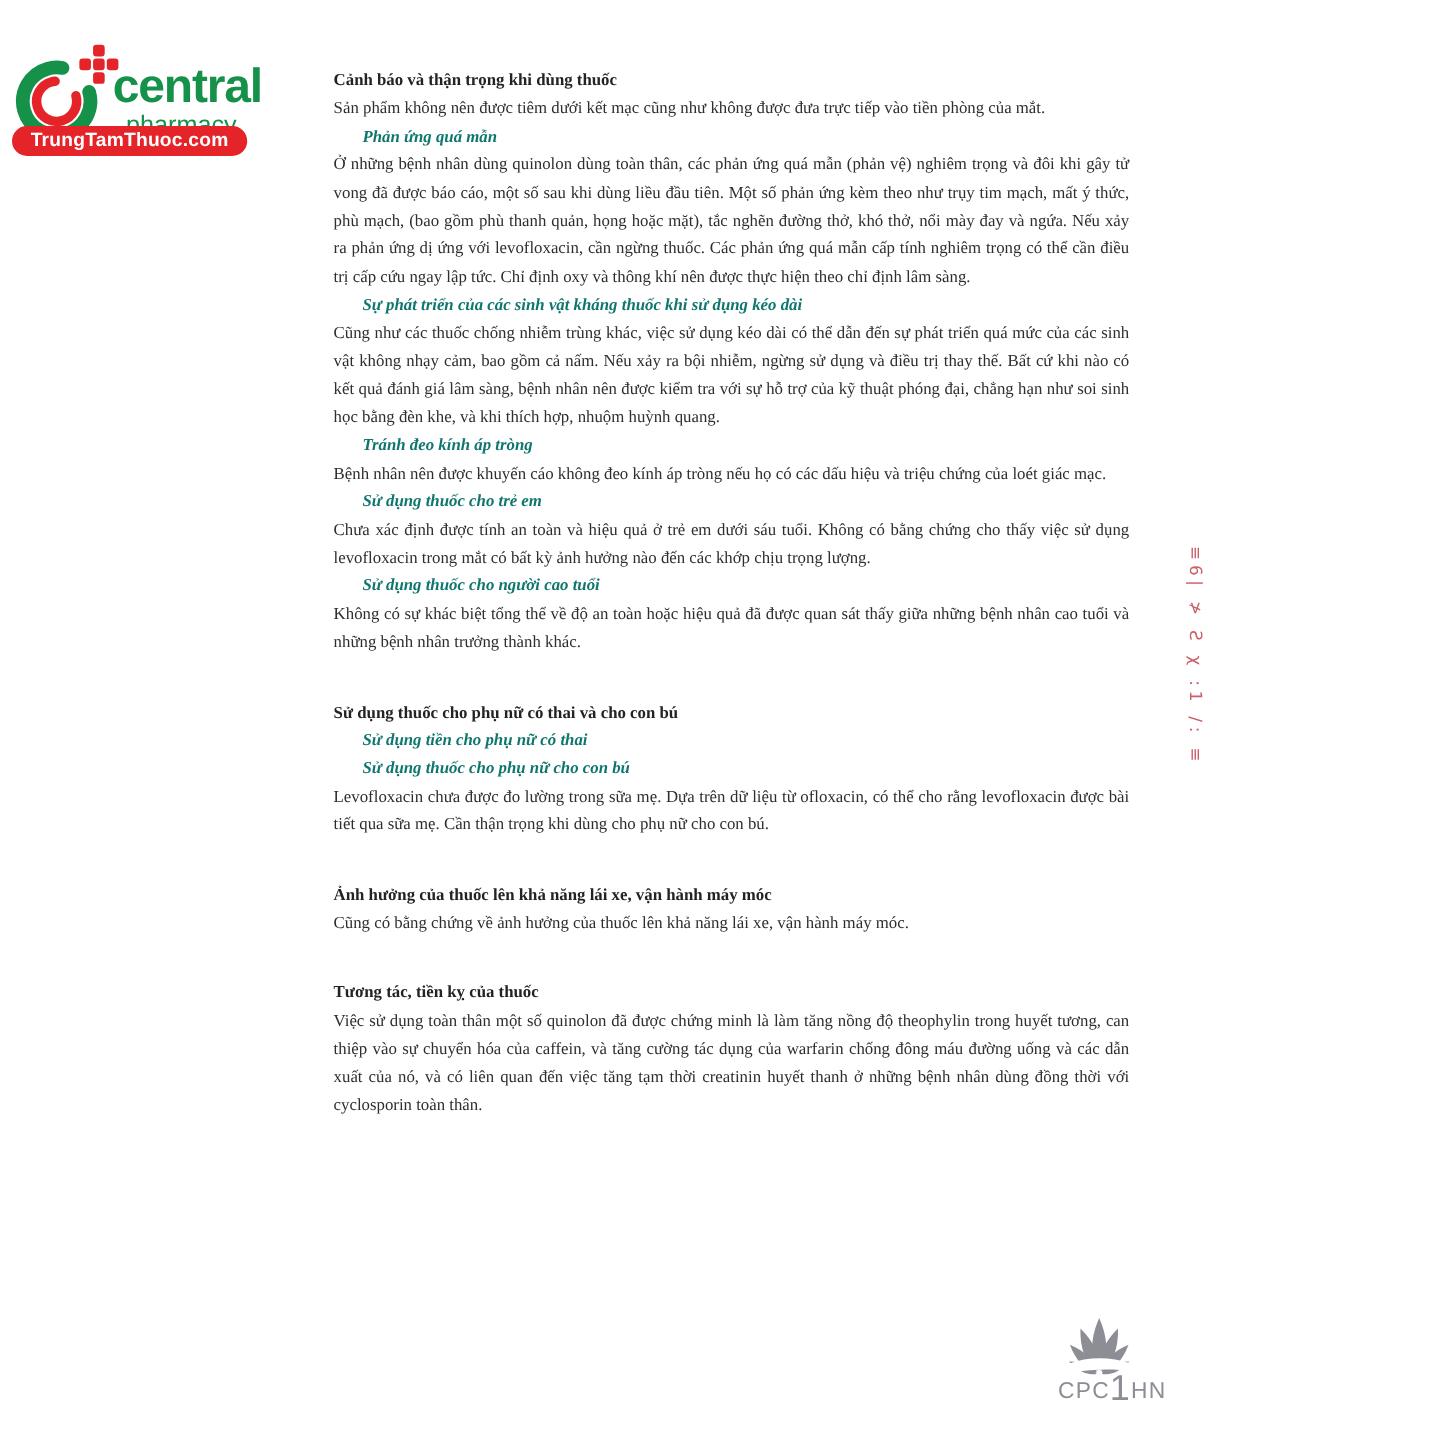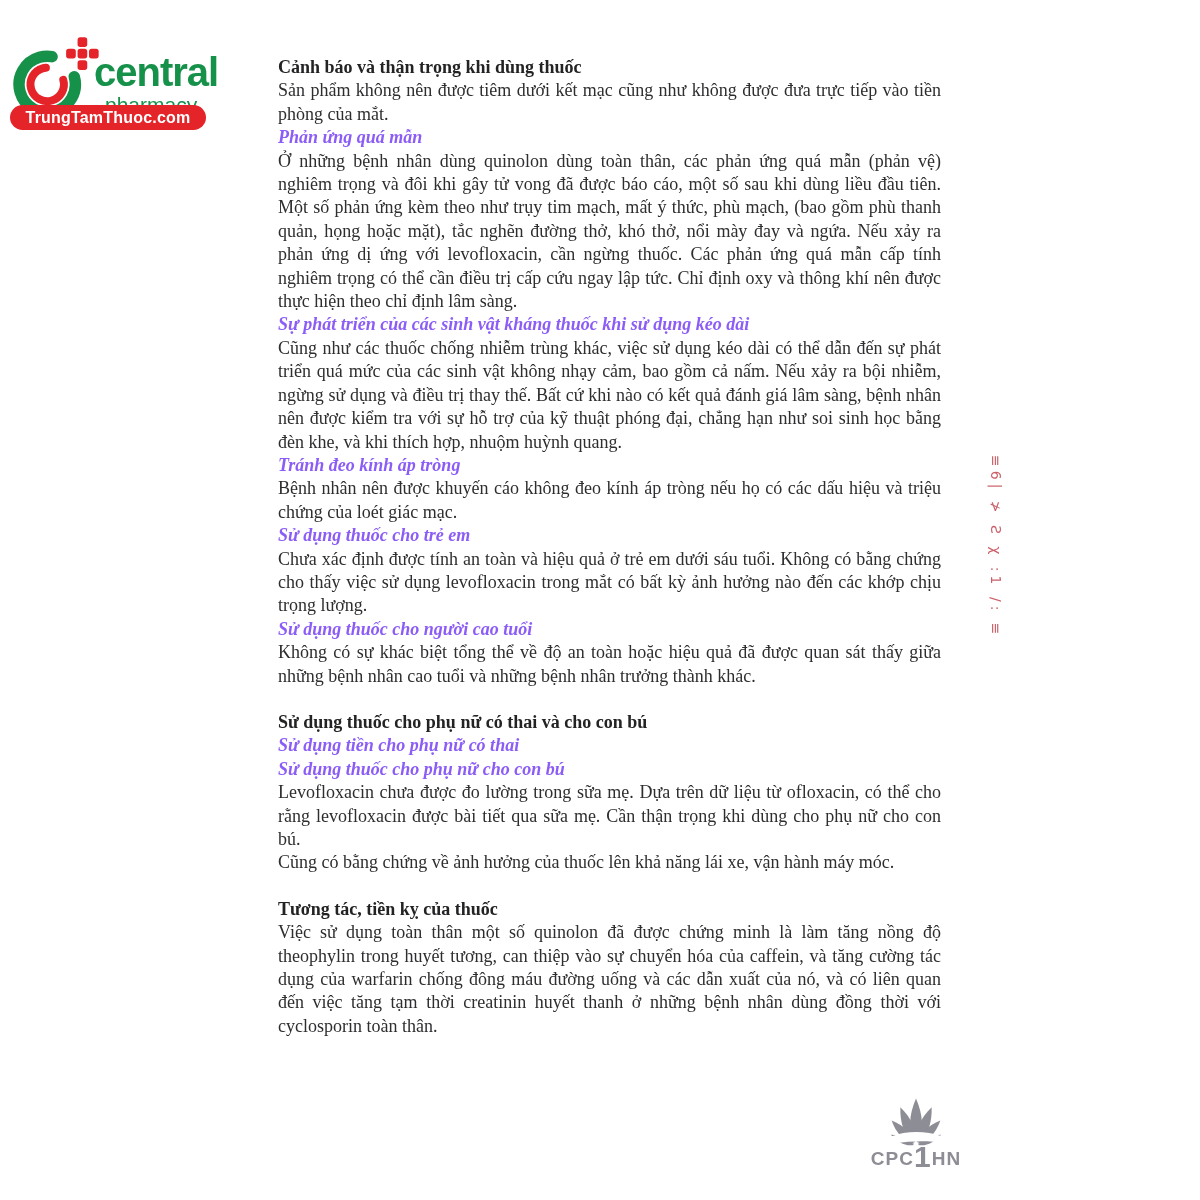--- a/index.html
+++ b/index.html
@@ -33,46 +33,46 @@
     background: var(--brand-red, #e5242a);
     color: #ffffff; font-family: "Liberation Sans", sans-serif;
     font-weight: 700; font-size: 16px;
     display: flex; align-items: center; justify-content: center;
     letter-spacing: 0.2px;
   }
 
   
   .doc {
     position: absolute; left: 278px; top: 56px; width: 663px;
-    font-size: 18px; line-height: 23.4px;
+    font-size: 14px; line-height: 23.4px;
   }
   .sec { text-align: justify; text-justify: inter-word; }
   .sec.heading    { font-weight: 700; text-align: left; color: #232325; }
-  .sec.subheading { font-weight: 700; font-style: italic; text-align: left; color: #8b5cf6; }
-  .sec.gap { margin-top: 23px; }
+  .sec.subheading { font-weight: 700; font-style: italic; text-align: left; color: #0f766e; margin-left: 24px; }
+  .sec.gap { margin-top: 35px; }
 
   
   .side-mark {
     position: absolute; left: 988px; top: 455px; height: 185px;
     writing-mode: vertical-rl;
     font-family: "DejaVu Sans", sans-serif;
     font-size: 14px; letter-spacing: 4px;
     color: var(--mark-red, #c0444e);
     opacity: 0.85;
     user-select: none;
   }
 
   
   .cpc { position: absolute; left: 860px; top: 1086px; width: 112px; text-align: center; }
   .cpc-text {
     margin-top: -6px;
     font-family: "Liberation Sans", sans-serif;
-    font-weight: 700; font-size: 19px; letter-spacing: 1px;
+    font-weight: 400; font-size: 19px; letter-spacing: 1px;
     color: var(--cpc-gray, #8d8d95);
-    display: flex; align-items: baseline; justify-content: center;
+    display: flex; align-items: baseline; justify-content: flex-end;
   }
   .cpc-text .one { font-size: 30px; line-height: 0; position: relative; top: 2px; }
 </style>
 </head>
 <body>
 
 <div class="page">
 
   <div class="logo">
     <svg class="logo-mark" width="88" height="88" viewBox="0 0 100 100" aria-hidden="true">
@@ -101,20 +101,21 @@
       <div class="sec subheading">Tránh đeo kính áp tròng</div>
       <div class="sec paragraph">Bệnh nhân nên được khuyến cáo không đeo kính áp tròng nếu họ có các dấu hiệu và triệu chứng của loét giác mạc.</div>
       <div class="sec subheading">Sử dụng thuốc cho trẻ em</div>
       <div class="sec paragraph">Chưa xác định được tính an toàn và hiệu quả ở trẻ em dưới sáu tuổi. Không có bằng chứng cho thấy việc sử dụng levofloxacin trong mắt có bất kỳ ảnh hưởng nào đến các khớp chịu trọng lượng.</div>
       <div class="sec subheading">Sử dụng thuốc cho người cao tuổi</div>
       <div class="sec paragraph">Không có sự khác biệt tổng thể về độ an toàn hoặc hiệu quả đã được quan sát thấy giữa những bệnh nhân cao tuổi và những bệnh nhân trưởng thành khác.</div>
       <div class="sec heading gap">Sử dụng thuốc cho phụ nữ có thai và cho con bú</div>
       <div class="sec subheading">Sử dụng tiền cho phụ nữ có thai</div>
       <div class="sec subheading">Sử dụng thuốc cho phụ nữ cho con bú</div>
       <div class="sec paragraph">Levofloxacin chưa được đo lường trong sữa mẹ. Dựa trên dữ liệu từ ofloxacin, có thể cho rằng levofloxacin được bài tiết qua sữa mẹ. Cần thận trọng khi dùng cho phụ nữ cho con bú.</div>
+      <div class="sec heading gap">Ảnh hưởng của thuốc lên khả năng lái xe, vận hành máy móc</div>
       <div class="sec paragraph">Cũng có bằng chứng về ảnh hưởng của thuốc lên khả năng lái xe, vận hành máy móc.</div>
       <div class="sec heading gap">Tương tác, tiền kỵ của thuốc</div>
       <div class="sec paragraph">Việc sử dụng toàn thân một số quinolon đã được chứng minh là làm tăng nồng độ theophylin trong huyết tương, can thiệp vào sự chuyển hóa của caffein, và tăng cường tác dụng của warfarin chống đông máu đường uống và các dẫn xuất của nó, và có liên quan đến việc tăng tạm thời creatinin huyết thanh ở những bệnh nhân dùng đồng thời với cyclosporin toàn thân.</div>
     </main>
 
   <div class="side-mark">≡6| ≯ Ƨ χ :1 /: ≡</div>
 
   <div class="cpc">
     <svg width="104" height="64" viewBox="0 0 100 62" aria-hidden="true">
       <defs>

